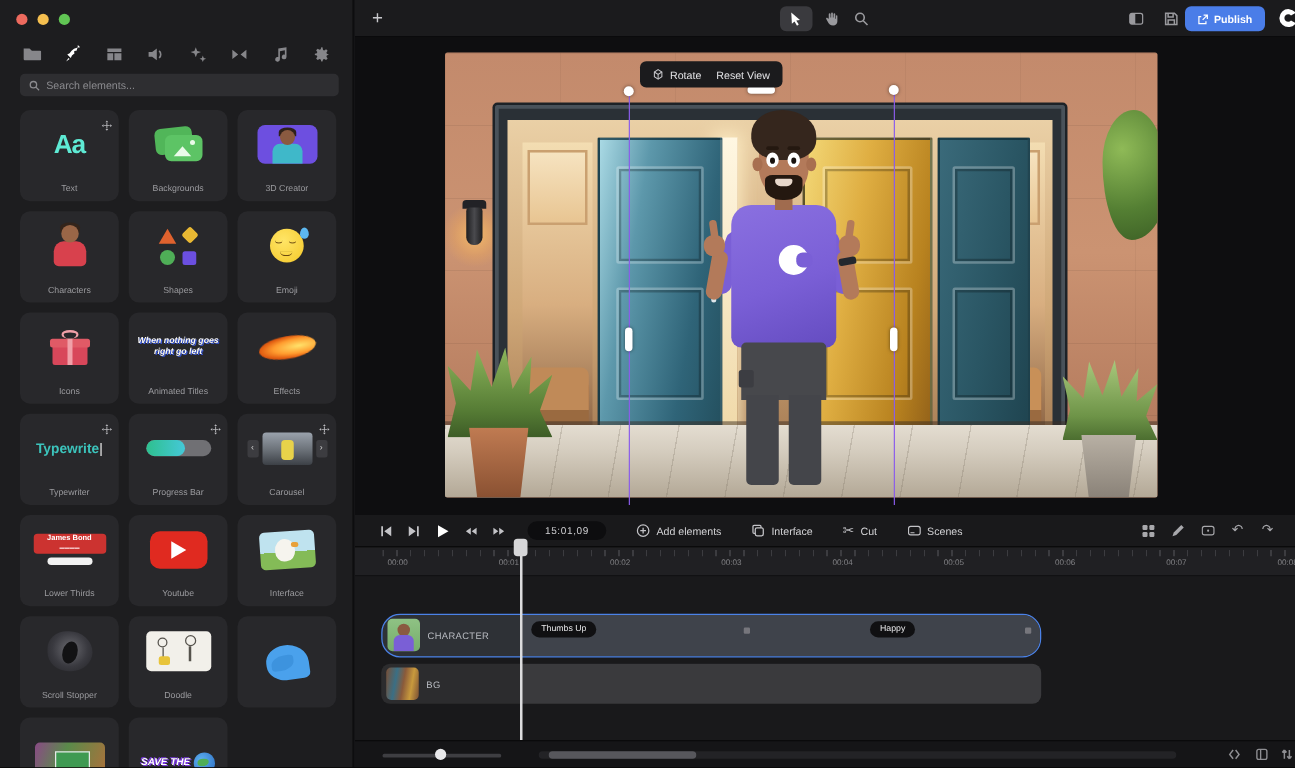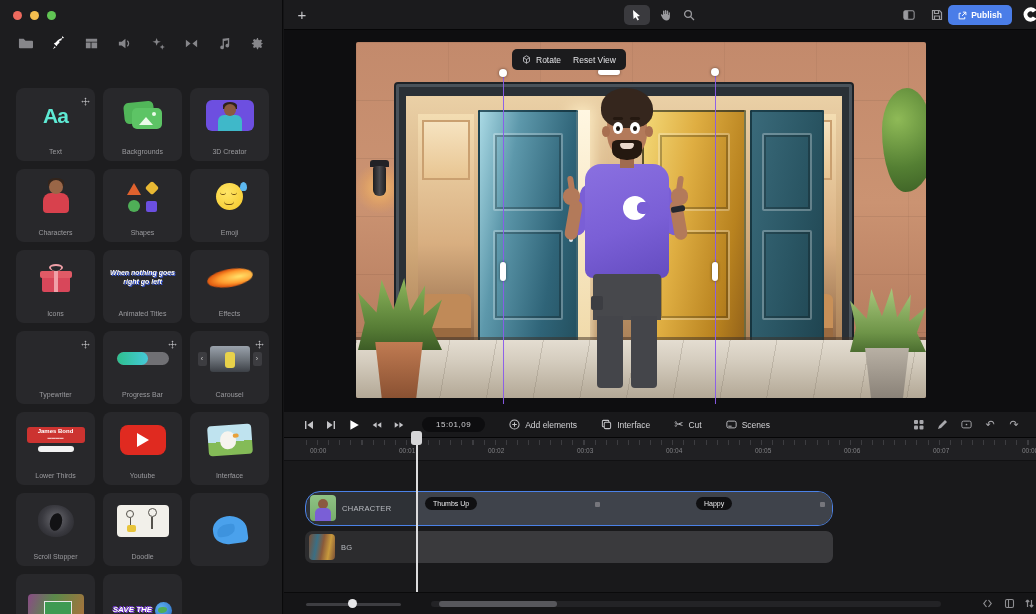--- a/index.html
+++ b/index.html
@@ -276,20 +276,27 @@
             <path d="M6 3l7-1v8.2a2 2 0 1 1-1.4-1.9V4.5L7.4 5.4v6.8A2 2 0 1 1 6 10.3z"></path>
           </svg>
         </div>
       <div class="tool">
           <svg viewBox="0 0 16 16" fill="currentColor">
             <path d="M8 5.5A2.5 2.5 0 1 0 8 10.5 2.5 2.5 0 0 0 8 5.5zm6 2.5l-1.8-.5-.3-1 1-1.6-1.3-1.3-1.6 1-1-.4L8.5 2h-1l-.5 1.7-1 .4-1.6-1L3.1 4.4l1 1.6-.4 1L2 7.5v1l1.7.5.4 1-1 1.6 1.3 1.3 1.6-1 1 .4.5 1.7h1l.5-1.7 1-.4 1.6 1 1.3-1.3-1-1.6.3-1z"></path>
           </svg>
         </div>
     </div>
 
+    <div class="searchbox">
+      <svg viewBox="0 0 12 12" fill="none" stroke="currentColor" stroke-width="1.4">
+          <circle cx="5" cy="5" r="3.4"></circle>
+          <path d="M7.6 7.6L11 11"></path>
+        </svg>
+      <input type="text" placeholder="Search elements..." style="">
+    </div>
 
     <div class="cards">
 
       <div class="card">
         <div class="drag"><svg viewBox="0 0 24 24" fill="currentColor">
               <path d="M12 1l3 4H9zM12 23l3-4H9zM1 12l4-3v6zM23 12l-4-3v6zM11 6h2v12h-2zM6 11h12v2H6z"></path>
             </svg></div>
         <div class="cicon">
             <span class="aa">Aa</span>
           </div>
@@ -375,20 +382,23 @@
         <div class="cicon">
             <div class="flame"></div>
           </div>
         <div class="clabel">Effects</div>
       </div>
 
       <div class="card">
         <div class="drag"><svg viewBox="0 0 24 24" fill="currentColor">
               <path d="M12 1l3 4H9zM12 23l3-4H9zM1 12l4-3v6zM23 12l-4-3v6zM11 6h2v12h-2zM6 11h12v2H6z"></path>
             </svg></div>
+        <div class="cicon">
+            <span class="typew"><span>Typewrite</span><i>|</i></span>
+          </div>
         <div class="clabel">Typewriter</div>
       </div>
 
       <div class="card">
         <div class="drag"><svg viewBox="0 0 24 24" fill="currentColor">
               <path d="M12 1l3 4H9zM12 23l3-4H9zM1 12l4-3v6zM23 12l-4-3v6zM11 6h2v12h-2zM6 11h12v2H6z"></path>
             </svg></div>
         <div class="cicon">
             <div class="pbar">
               <div class="fill"></div>

